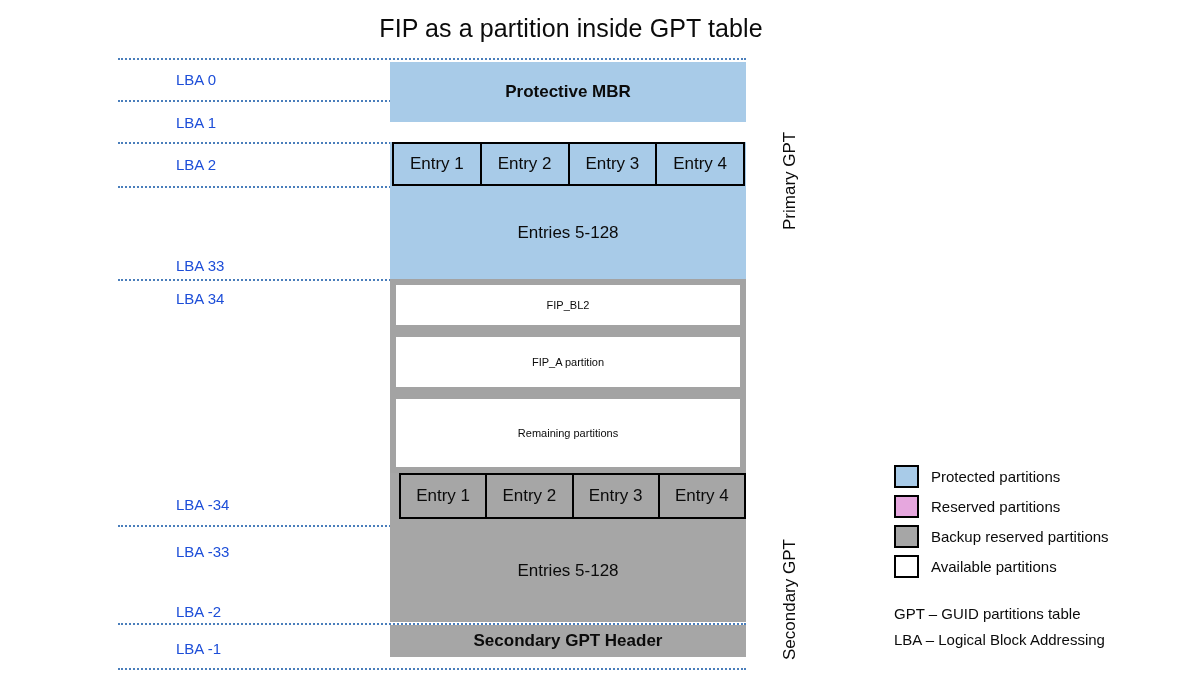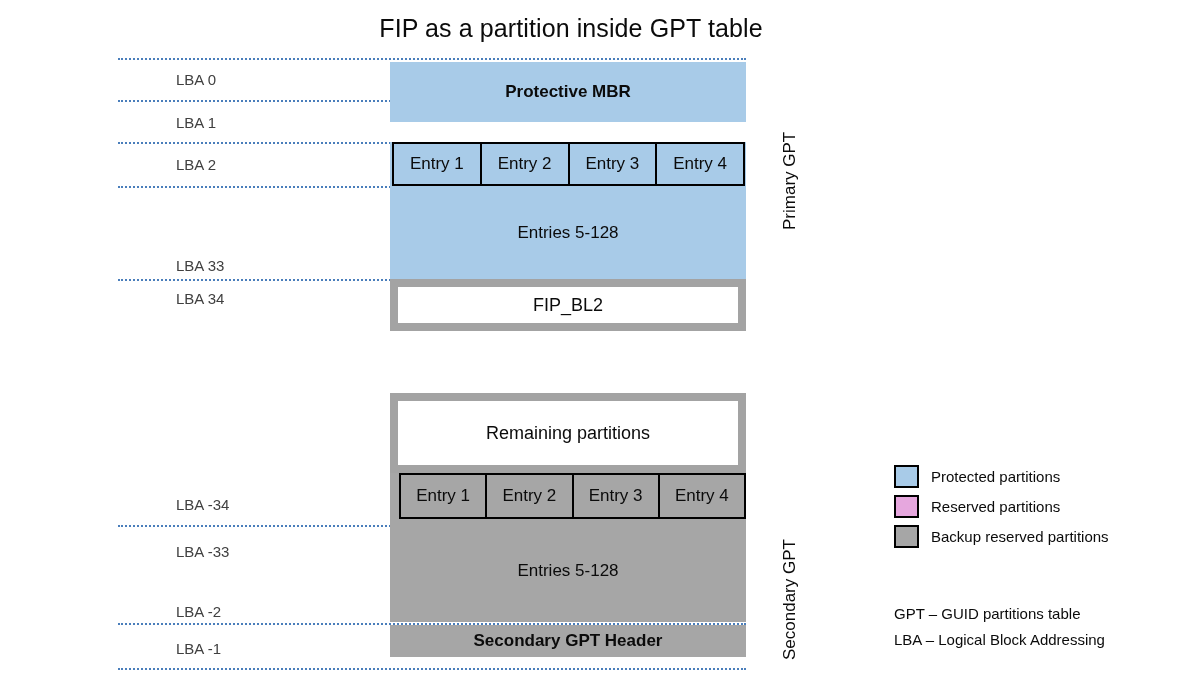--- a/index.html
+++ b/index.html
@@ -38,21 +38,21 @@
     left: 118px;
     height: 0;
     border-top: 2px dotted #4a7ebb;
   }
 
   
   .lba-label {
     position: absolute;
     left: 176px;
     font-size: 15px;
-    color: #404040;
+    color: #1d4ed8;
     white-space: nowrap;
   }
 
   
   #stack {
     position: absolute;
     left: 390px;
     top: 58px;
     width: 356px;
     height: 612px;
@@ -70,22 +70,22 @@
     color: #0b0b0b;
   }
   .band.blue  { background: #a8cbe8; }
   .band.pink  { background: #e6a7de; }
   .band.gray  { background: #a6a6a6; }
   .band.bold  { font-weight: bold; font-size: 17px; }
 
   
   .band.white {
     background: #ffffff;
-    border: 8px solid #a3a3a3;
-    font-size: 18px;
+    border: 6px solid #a3a3a3;
+    font-size: 11px;
   }
 
   
   .entry-strip {
     position: absolute;
     display: flex;
     box-sizing: border-box;
     border: 2px solid #000000;
   }
   .entry-strip .entry {
@@ -185,20 +185,21 @@
     <div class="entry">Entry 1</div>
     <div class="entry">Entry 2</div>
     <div class="entry">Entry 3</div>
     <div class="entry">Entry 4</div>
   </div>
 
   <div class="band blue" style="top:128px; height:93px;">Entries 5-128</div>
 
   <div class="band white" style="top:221px; height:52px;">FIP_BL2</div>
 
+  <div class="band white" style="top:273px; height:62px;">FIP_A partition</div>
 
   <div class="band white" style="top:335px; height:80px;">Remaining partitions</div>
 
   <div class="band gray" style="top:415px; height:149px;"></div>
 
   <div class="entry-strip gray" style="left:9px; top:415px; width:347px; height:46px;">
     <div class="entry">Entry 1</div>
     <div class="entry">Entry 2</div>
     <div class="entry">Entry 3</div>
     <div class="entry">Entry 4</div>
@@ -224,19 +225,23 @@
   <div class="legend-row">
     <span class="swatch" style="background:#e6a7de;"></span>
     <span class="legend-text">Reserved partitions</span>
   </div>
 
   <div class="legend-row">
     <span class="swatch" style="background:#a6a6a6;"></span>
     <span class="legend-text">Backup reserved partitions</span>
   </div>
 
+  <div class="legend-row">
+    <span class="swatch" style="background:#ffffff;"></span>
+    <span class="legend-text">Available partitions</span>
+  </div>
 
 </div>
 
 <div id="abbrev">
   <div class="abbrev-line">GPT – GUID partitions table</div>
   <div class="abbrev-line">LBA – Logical Block Addressing</div>
 </div>
 
 </body></html>

